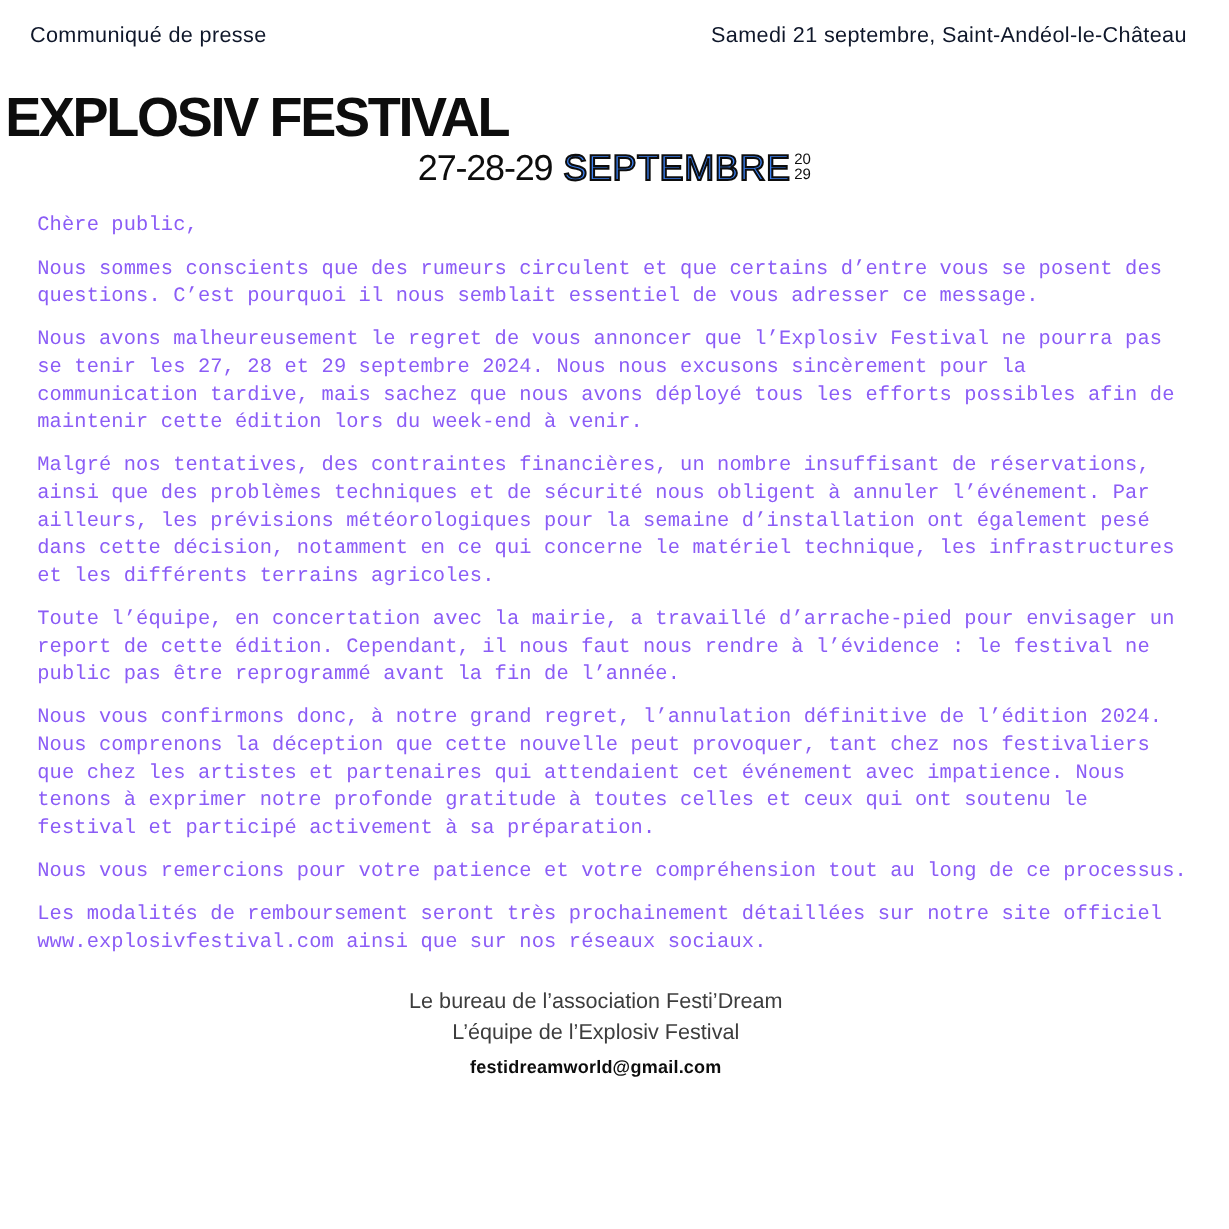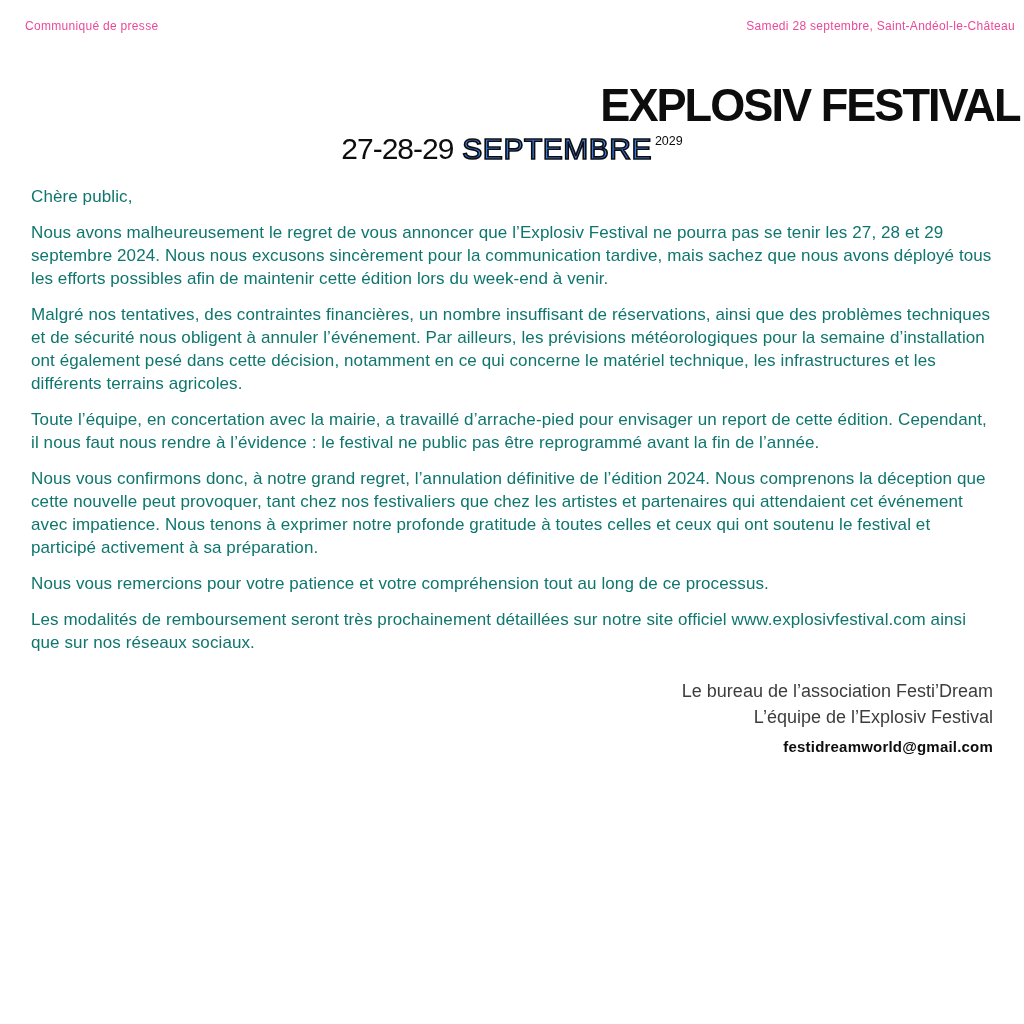--- a/index.html
+++ b/index.html
@@ -14,29 +14,29 @@
     background: #ffffff;
     overflow: hidden;
     font-family: "Liberation Sans", sans-serif;
     color: #3d3d3d;
   }
   
   .topbar {
     display: flex;
     justify-content: space-between;
     align-items: flex-start;
-    padding: 19px 9px 0 25px;
-    color: #ec4899;
-    font-size: 12px;
+    padding: 19px 35px 0 25px;
+    color: #0f172a;
+    font-size: 18px;
     letter-spacing: 0.3px;
   }
   
   .logo {
-    text-align: right;
-    margin-top: 49px;
+    text-align: left;
+    margin-top: 34px;
     color: #101010;
     line-height: 1;
   }
   .logo-title {
     display: inline-block;
     font-weight: bold;
     font-size: 46px;
     letter-spacing: -2px;
     transform: scaleX(0.98);
     transform-origin: center;
@@ -54,21 +54,21 @@
     gap: 9px;
   }
   .logo-month {
     color: #3b82f6;
     -webkit-text-stroke: 1.7px #0d0d0d;
     text-stroke: 1.7px #0d0d0d;
     letter-spacing: 0.5px;
   }
   .logo-year {
     display: inline-flex;
-    flex-direction: row;
+    flex-direction: column;
     font-size: 12.5px;
     line-height: 0.95;
     letter-spacing: 0;
     margin-top: 2px;
     margin-left: -6px;
   }
   
   .headline-wrap {
     text-align: center;
     margin-top: 30px;
@@ -83,67 +83,69 @@
     white-space: nowrap;
     transform: scaleX(0.88);
     transform-origin: center;
   }
   
   .body-copy {
     padding: 21px 31px 0 31px;
     font-size: 17px;
     line-height: 23px;
     letter-spacing: 0.1px;
-    color: #0f766e;
+    color: #8b5cf6;
+    font-family: Liberation Mono, monospace;
   }
   .body-copy p {
     margin: 0 0 13px 0;
   }
   
   .signature {
     margin-top: 24px;
     padding-right: 31px;
-    text-align: right;
+    text-align: center;
     font-size: 18px;
     line-height: 26px;
     color: #3d3d3d;
   }
   .signature .email {
     margin-top: 4px;
     font-size: 15px;
     font-weight: bold;
     color: #0d0d0d;
     letter-spacing: 0.2px;
   }
 </style>
 </head>
 <body>
 
 <div class="page">
 
   <header class="topbar">
     <span>Communiqué de presse</span>
-    <span>Samedi 28 septembre, Saint-Andéol-le-Château</span>
+    <span>Samedi 21 septembre, Saint-Andéol-le-Château</span>
   </header>
 
   <div class="logo">
     <div class="logo-title">EXPLOSIV FESTIVAL</div>
     <div class="logo-sub">
       <span class="logo-dates">27-28-29</span>
       <span class="logo-month">SEPTEMBRE</span>
       <span class="logo-year">
         <span>20</span>
         <span>29</span>
       </span>
     </div>
   </div>
 
 
   <main class="body-copy">
     <p>Chère public,</p>
+    <p>Nous sommes conscients que des rumeurs circulent et que certains d’entre vous se posent des questions. C’est pourquoi il nous semblait essentiel de vous adresser ce message.</p>
     <p>Nous avons malheureusement le regret de vous annoncer que l’Explosiv Festival ne pourra pas se tenir les 27, 28 et 29 septembre 2024. Nous nous excusons sincèrement pour la communication tardive, mais sachez que nous avons déployé tous les efforts possibles afin de maintenir cette édition lors du week-end à venir.</p>
     <p>Malgré nos tentatives, des contraintes financières, un nombre insuffisant de réservations, ainsi que des problèmes techniques et de sécurité nous obligent à annuler l’événement. Par ailleurs, les prévisions météorologiques pour la semaine d’installation ont également pesé dans cette décision, notamment en ce qui concerne le matériel technique, les infrastructures et les différents terrains agricoles.</p>
     <p>Toute l’équipe, en concertation avec la mairie, a travaillé d’arrache-pied pour envisager un report de cette édition. Cependant, il nous faut nous rendre à l’évidence : le festival ne public pas être reprogrammé avant la fin de l’année.</p>
     <p>Nous vous confirmons donc, à notre grand regret, l’annulation définitive de l’édition 2024. Nous comprenons la déception que cette nouvelle peut provoquer, tant chez nos festivaliers que chez les artistes et partenaires qui attendaient cet événement avec impatience. Nous tenons à exprimer notre profonde gratitude à toutes celles et ceux qui ont soutenu le festival et participé activement à sa préparation.</p>
     <p>Nous vous remercions pour votre patience et votre compréhension tout au long de ce processus.</p>
     <p>Les modalités de remboursement seront très prochainement détaillées sur notre site officiel www.explosivfestival.com ainsi que sur nos réseaux sociaux.</p>
   </main>
 
   <footer class="signature">
     <div>Le bureau de l’association Festi’Dream</div>

